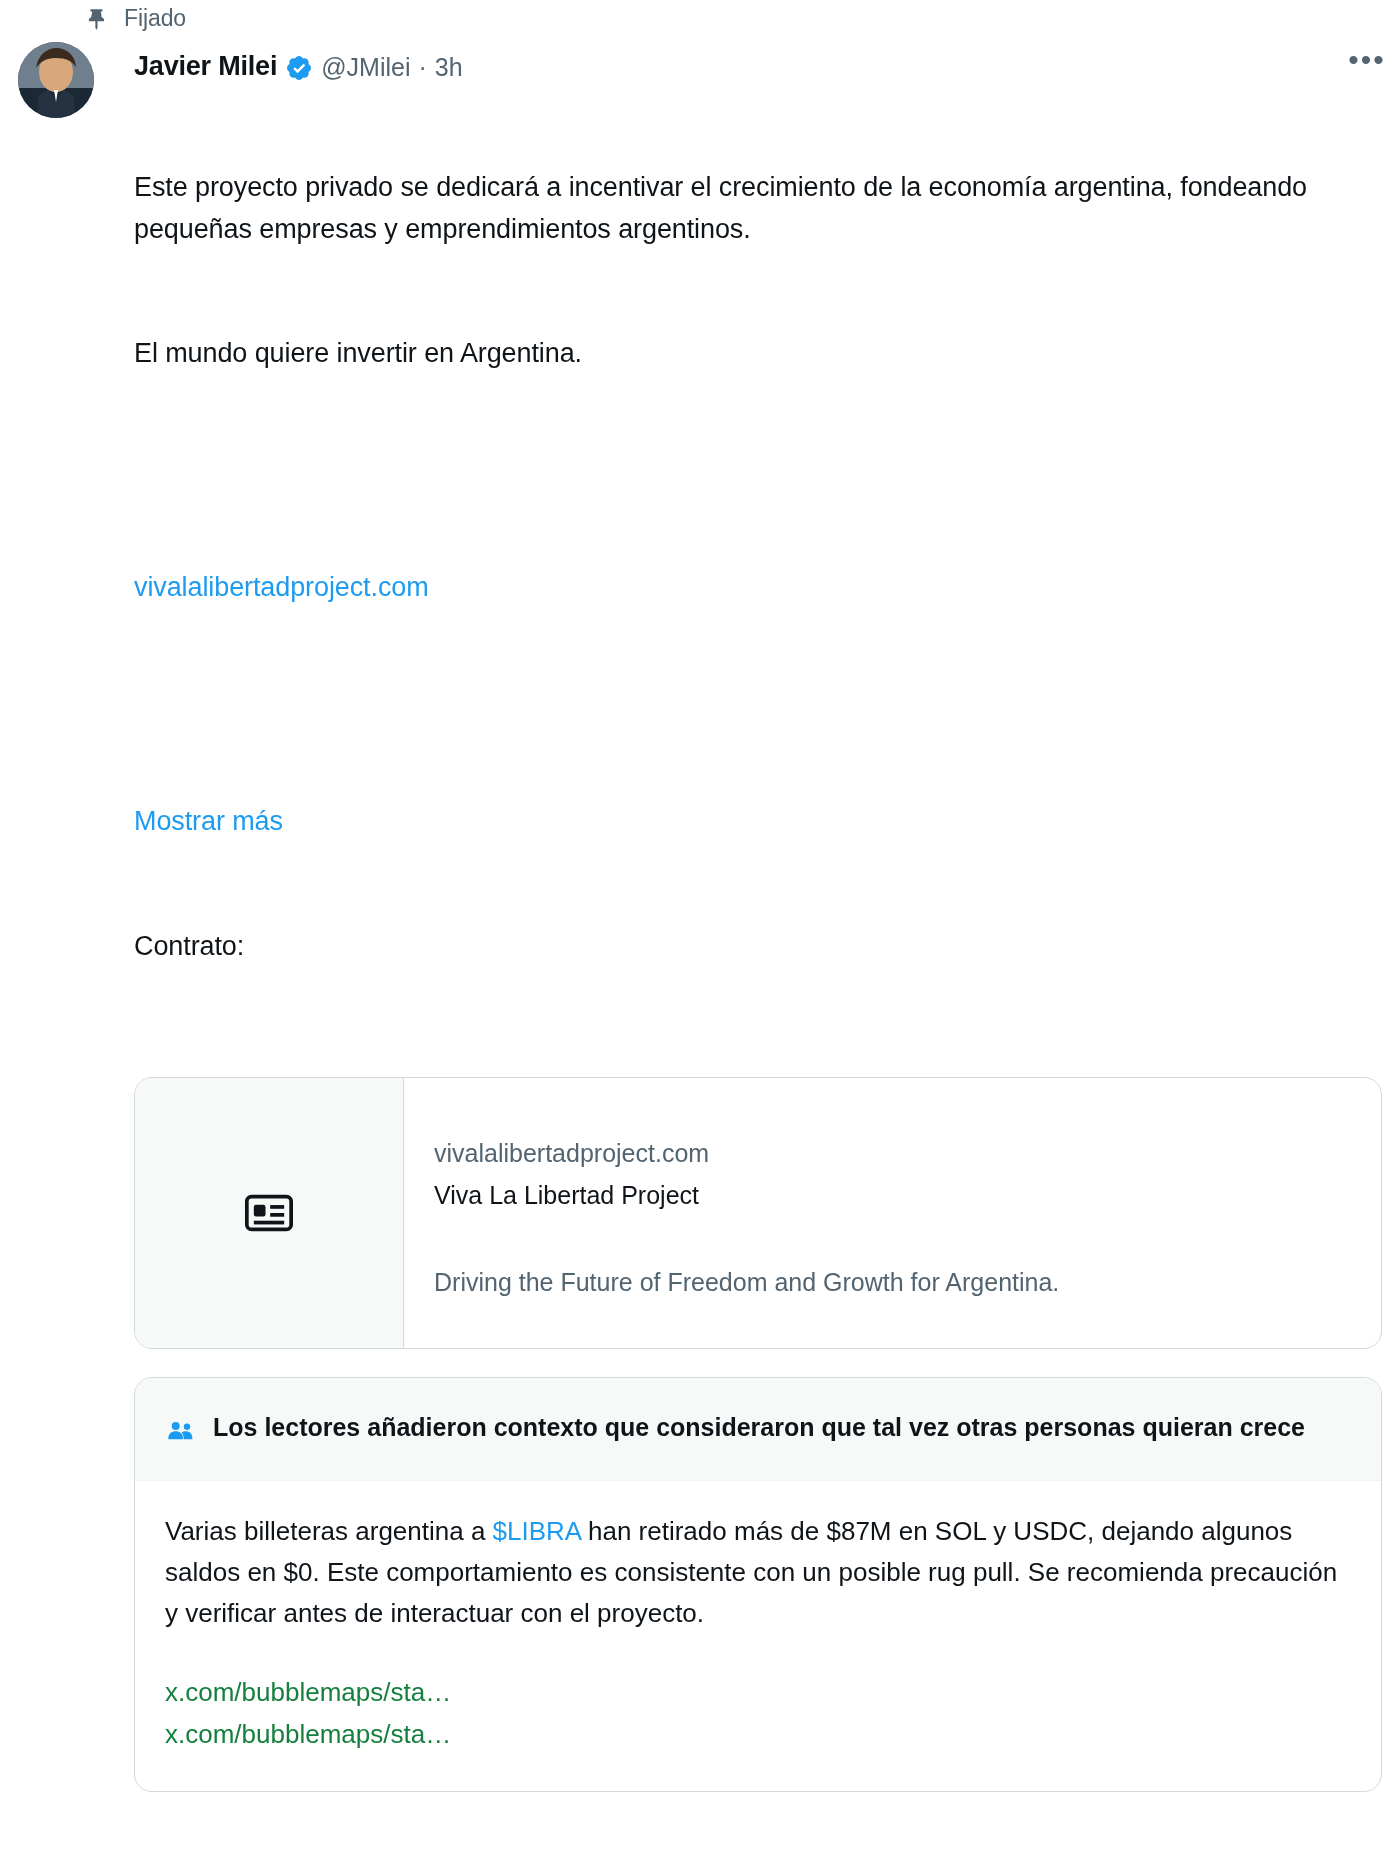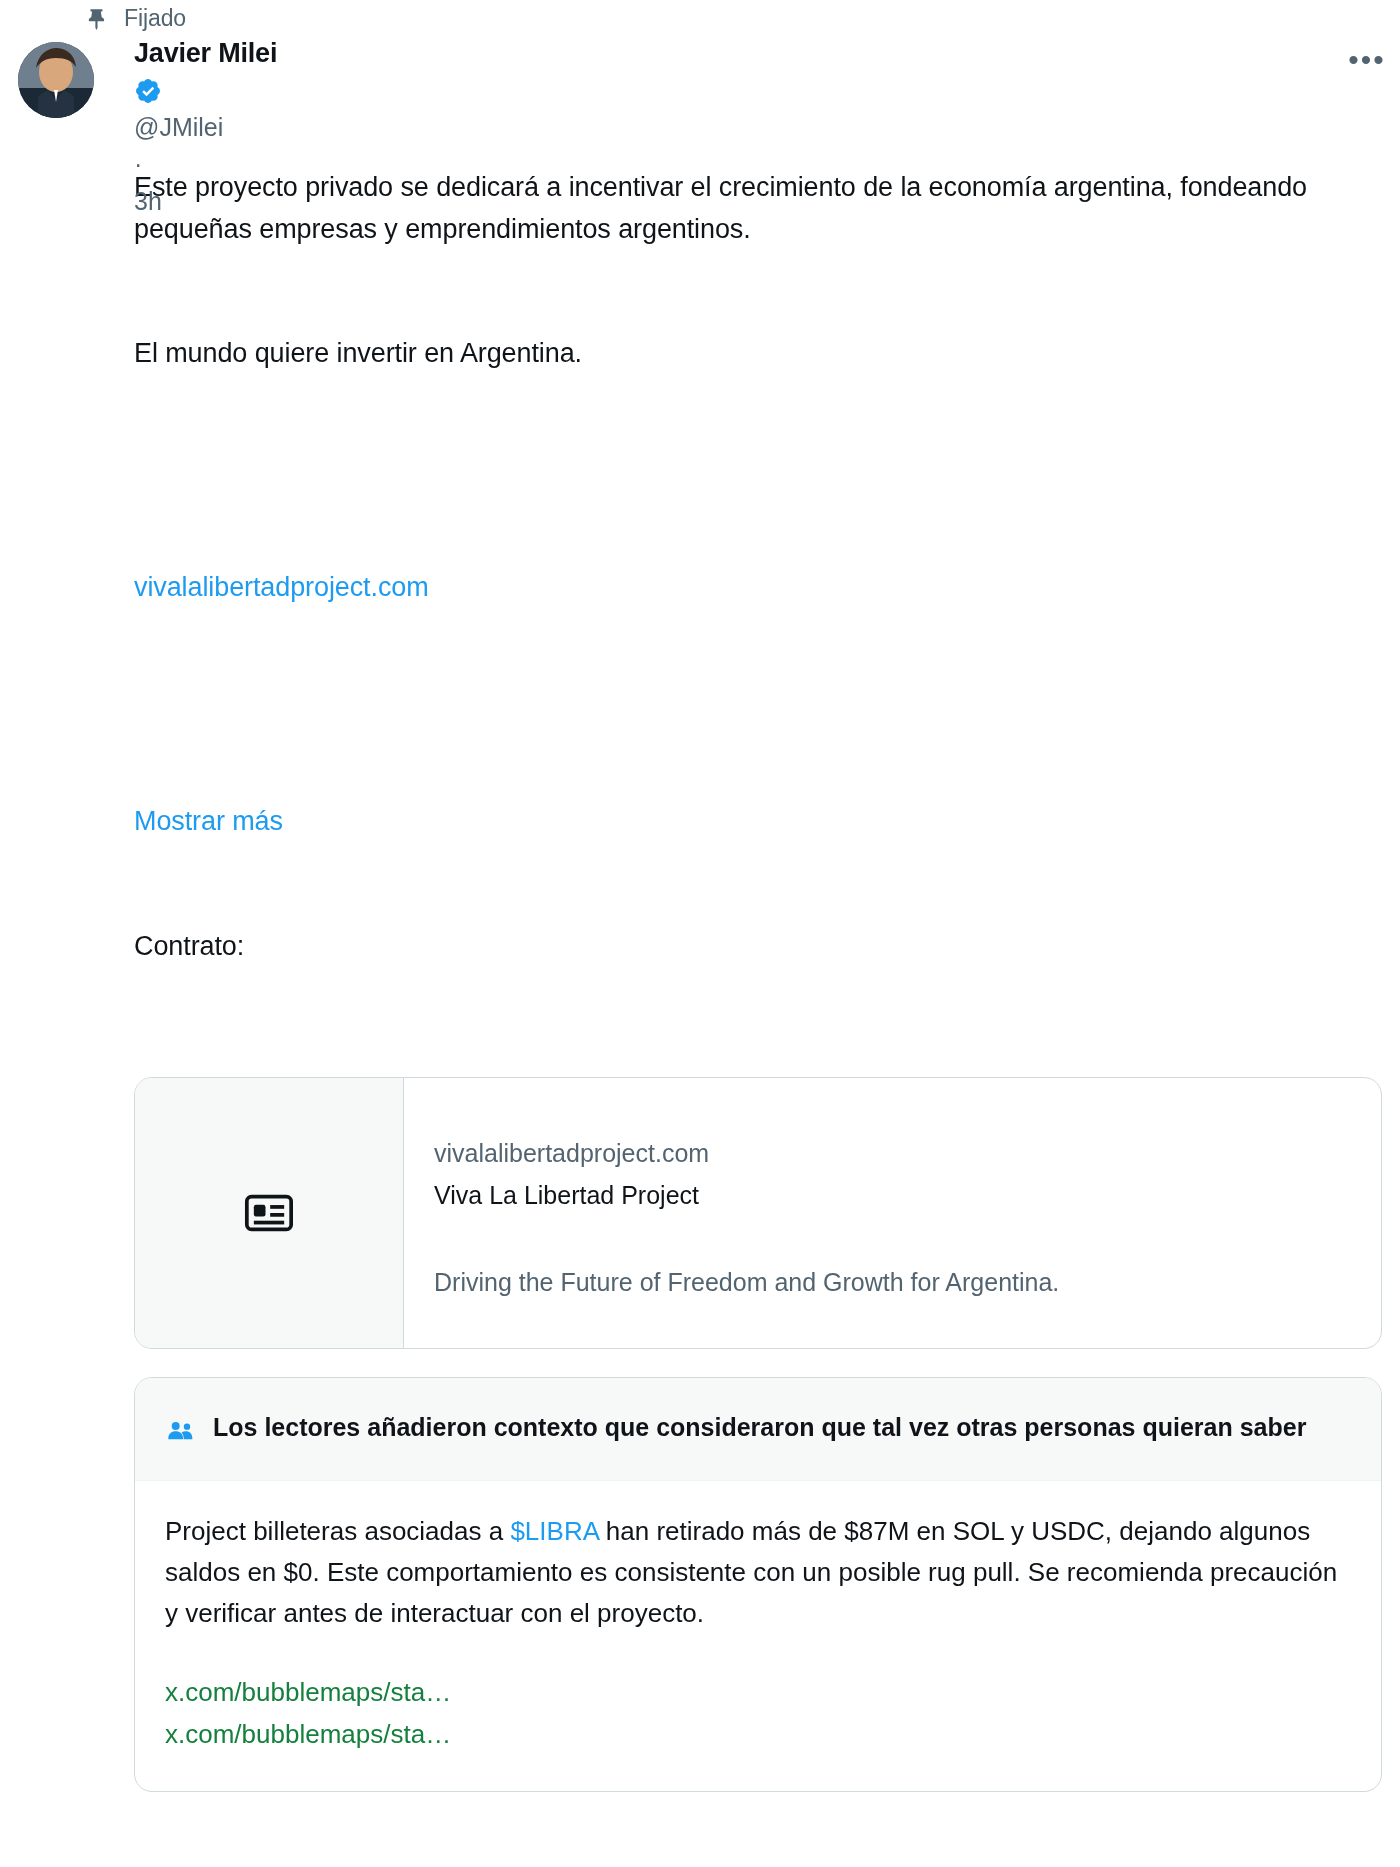--- a/index.html
+++ b/index.html
@@ -55,25 +55,24 @@
     position: relative;
   }
   .avatar svg { display: block; }
   .content-col {
     flex: 1 1 auto;
     min-width: 0;
     padding-right: 18px;
   }
   .name-row {
     display: flex;
-    align-items: flex-start;
+    align-items: flex-end;
     gap: 8px;
     position: relative;
     height: 44px;
-    flex-direction: column;
   }
   .display-name {
     font-size: 27px;
     font-weight: 700;
     color: #0f1419;
     letter-spacing: -0.2px;
   }
   .verified-badge svg { display: block; }
   .handle, .dot-sep, .timestamp {
     font-size: 25px;
@@ -274,25 +273,25 @@
       <div class="note">
         <div class="note-header">
           <span class="note-header-icon">
             <svg width="32" height="32" viewBox="0 0 24 24" fill="#1d9bf0">
               <circle cx="8" cy="9" r="3"></circle>
               <circle cx="16.5" cy="9.5" r="2.4"></circle>
               <path d="M2.5 18c0-3 2.5-5 5.5-5s5.5 2 5.5 5v1h-11z"></path>
               <path d="M14 19v-1c0-1.6-.6-3.1-1.6-4.2.9-.5 2-.8 3.1-.8 3 0 5 2 5 5v1z"></path>
             </svg>
           </span>
-          <span class="note-header-text">Los lectores añadieron contexto que consideraron que tal vez otras personas quieran saber</span>
+          <span class="note-header-text">Los lectores añadieron contexto que consideraron que tal vez otras personas quieran crece</span>
         </div>
         <div class="note-body">
           <div class="note-text">
-            <span>Project billeteras asociadas a </span><span class="link">$LIBRA</span><span> han retirado más de $87M en SOL y USDC, dejando algunos saldos en $0. Este comportamiento es consistente con un posible rug pull. Se recomienda precaución y verificar antes de interactuar con el proyecto.</span>
+            <span>Varias billeteras argentina a </span><span class="link">$LIBRA</span><span> han retirado más de $87M en SOL y USDC, dejando algunos saldos en $0. Este comportamiento es consistente con un posible rug pull. Se recomienda precaución y verificar antes de interactuar con el proyecto.</span>
           </div>
           <div class="note-links">
             <a>x.com/bubblemaps/sta…</a>
             <a>x.com/bubblemaps/sta…</a>
           </div>
         </div>
 
       </div>
 
     </div>

